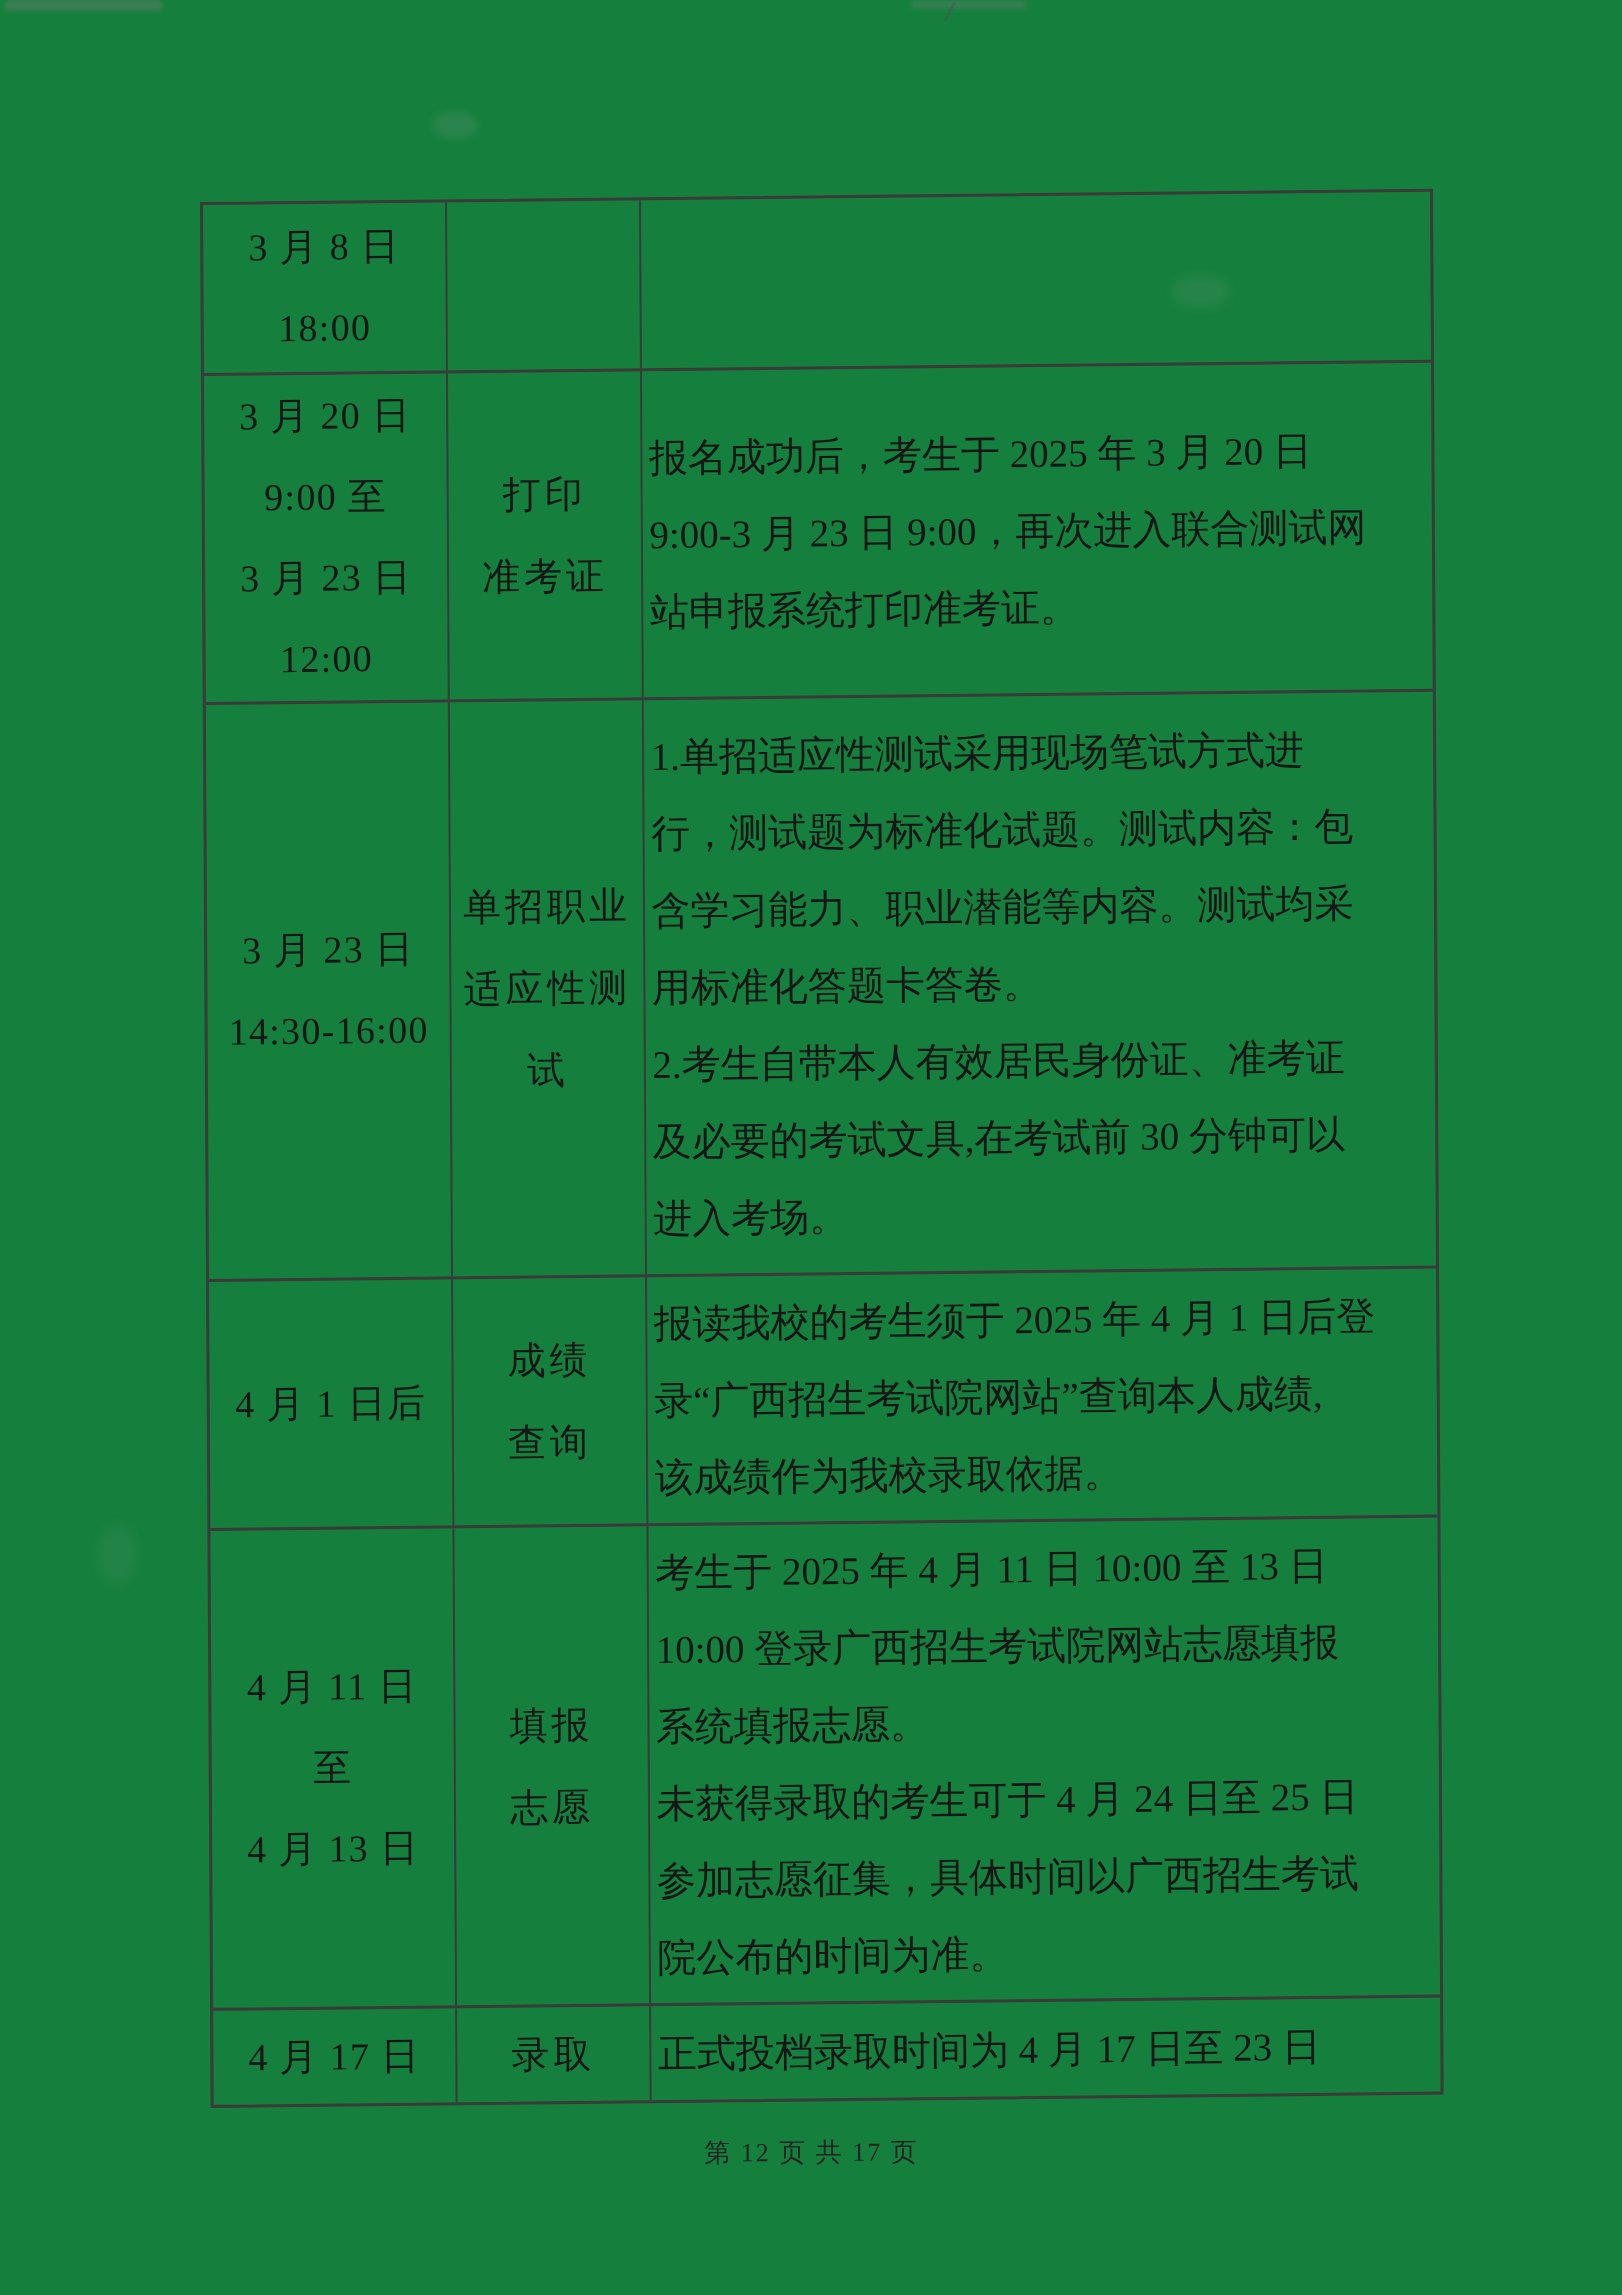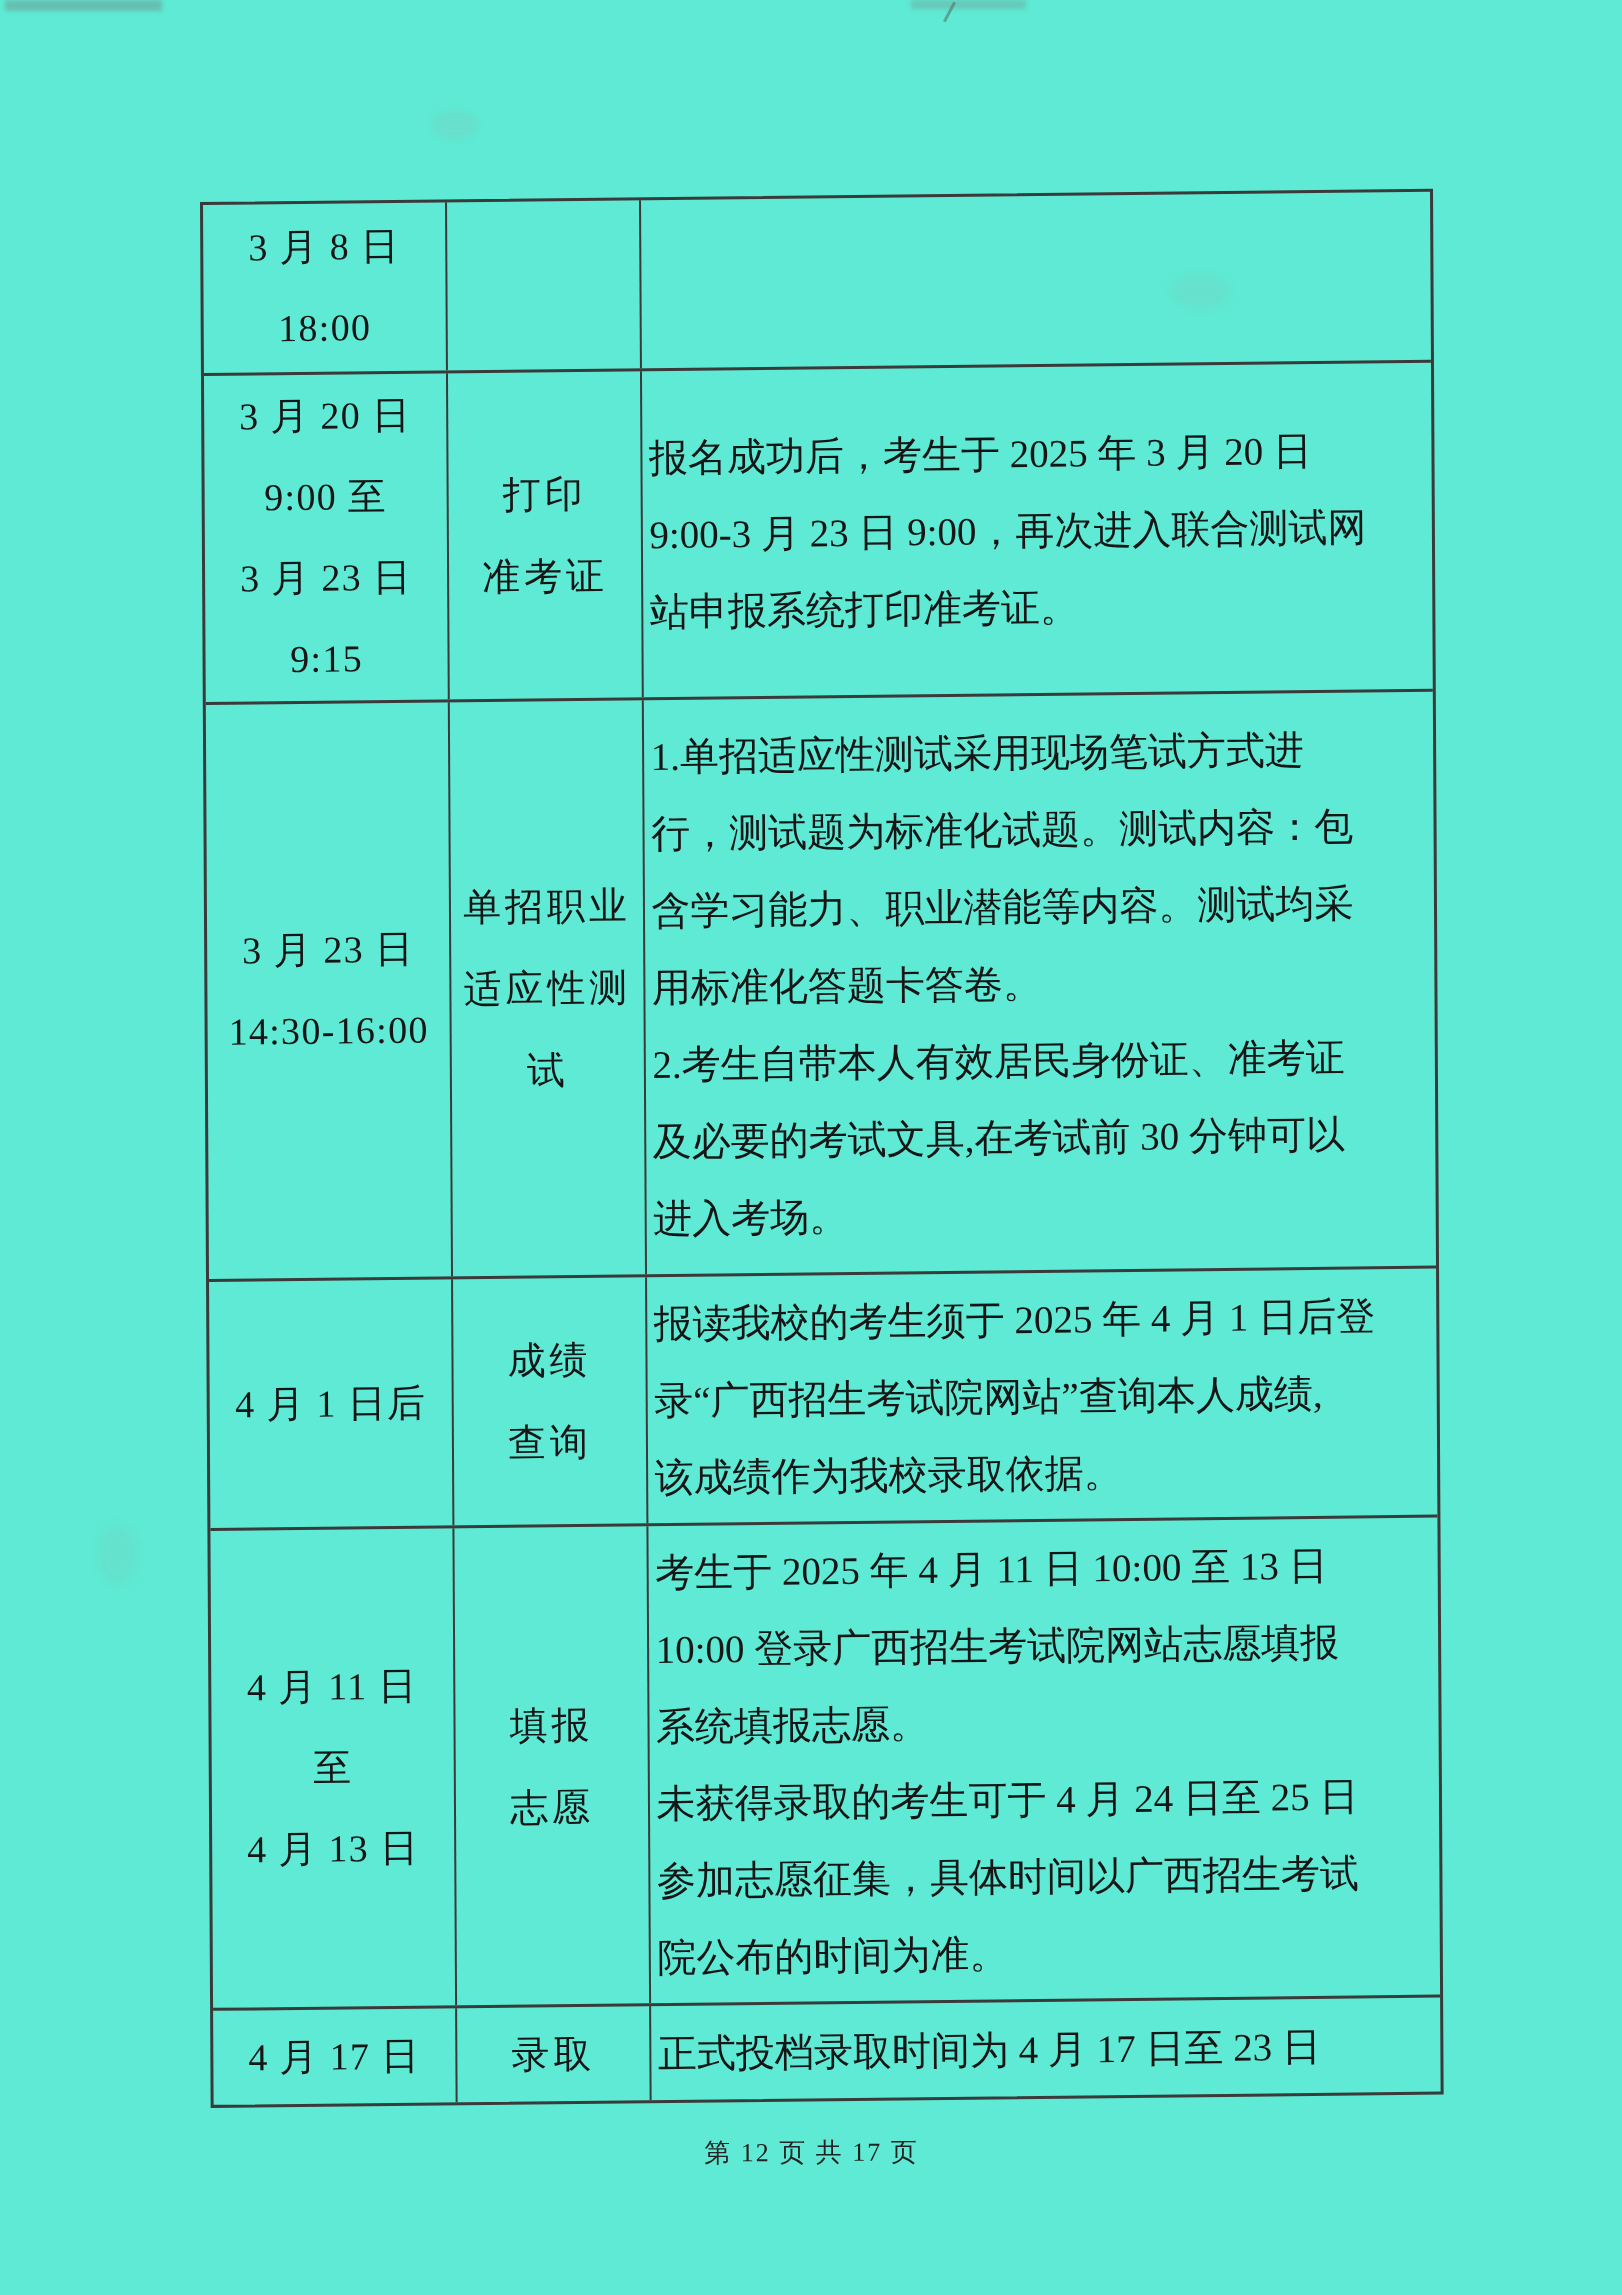--- a/index.html
+++ b/index.html
@@ -5,21 +5,21 @@
 <style>
   html,body{margin:0;padding:0;}
   body{
     width:1623px;height:2295px;position:relative;
     background:#ffffff;
     font-family:"Liberation Serif","DejaVu Serif",serif;
     color:#161616;
     overflow:hidden;
   }
   .page{
-    position:absolute;inset:0;background:#5eead4;overflow:hidden;
+    position:absolute;inset:0;background:#15803d;overflow:hidden;
   }
   
   .smudge{position:absolute;pointer-events:none;}
   .s1{left:5.2px;top:0;width:157px;height:10.5px;background:rgba(120,120,120,.38);filter:blur(2px);}
   .s2{left:911px;top:0;width:115px;height:8.5px;background:rgba(125,125,125,.30);filter:blur(2px);}
   .s3{left:948px;top:1.3px;width:3.3px;height:22px;background:rgba(80,80,80,.45);transform:rotate(28deg);filter:blur(0.7px);}
   .s4{left:432px;top:111px;width:46px;height:27.5px;background:rgba(160,160,160,.14);filter:blur(3.9px);border-radius:50%;}
   .s5{left:1171px;top:275px;width:59px;height:33px;background:rgba(165,165,165,.12);filter:blur(4.6px);border-radius:50%;}
   .s6{left:98px;top:1525px;width:39px;height:59px;background:rgba(160,160,160,.10);filter:blur(5.2px);border-radius:50%;}
 
@@ -96,21 +96,21 @@
         </div>
       <div class="cell c2"></div>
       <div class="cell c3"></div>
     </div>
 
     <div class="row r2">
       <div class="cell c1">
           <div class="tl">3 月 20 日</div>
           <div class="tl">9:00 至</div>
           <div class="tl">3 月 23 日</div>
-          <div class="tl">9:15</div>
+          <div class="tl">12:00</div>
         </div>
       <div class="cell c2">
           <div class="sl">打印</div>
           <div class="sl">准考证</div>
         </div>
       <div class="cell c3">
           <div class="dl">报名成功后，考生于 2025 年 3 月 20 日</div>
           <div class="dl">9:00-3 月 23 日 9:00，再次进入联合测试网</div>
           <div class="dl">站申报系统打印准考证。</div>
         </div>

